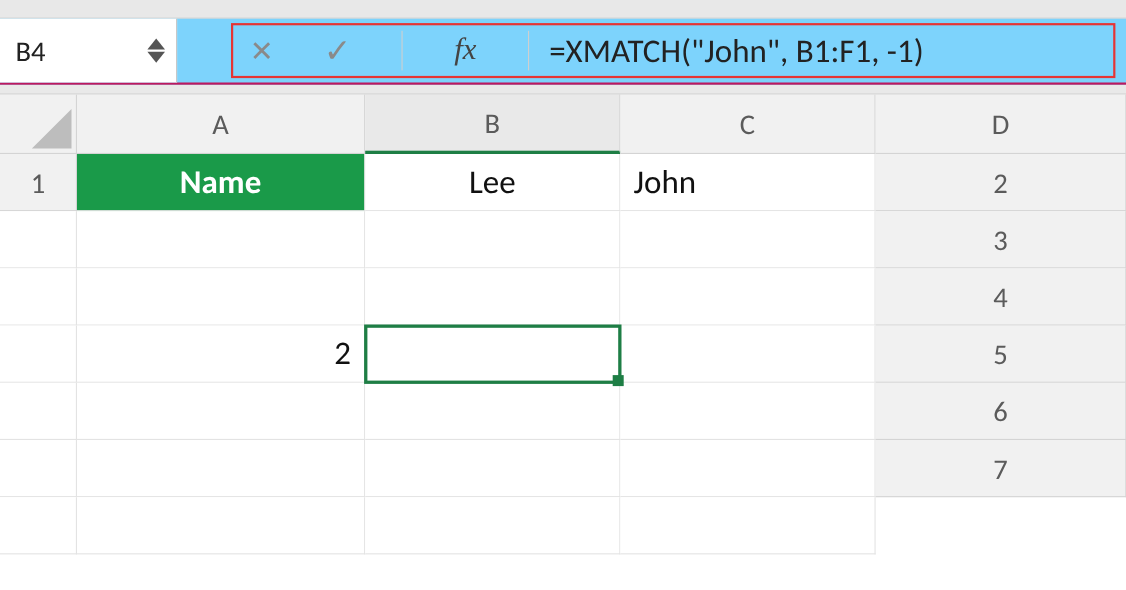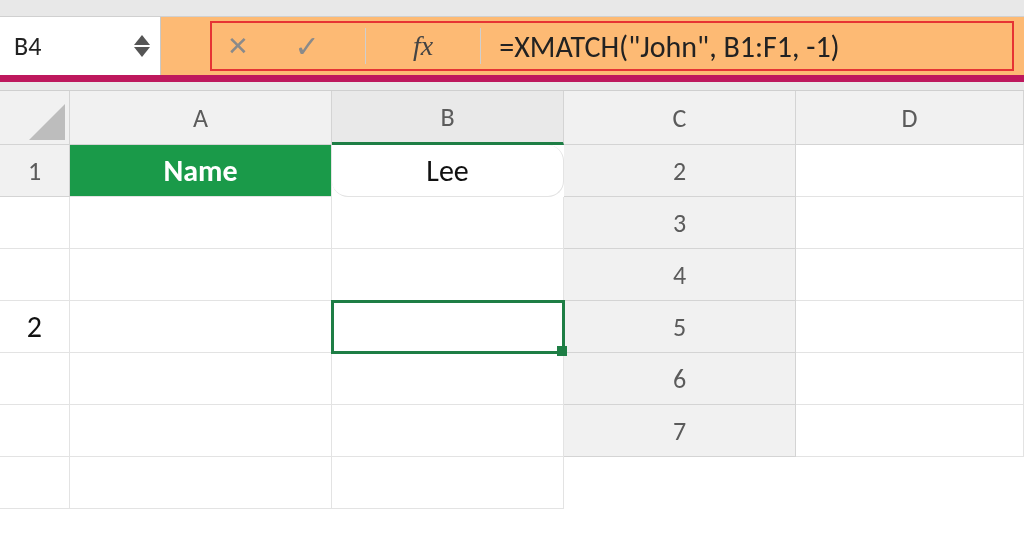--- a/index.html
+++ b/index.html
@@ -17,22 +17,22 @@
   .top-strip {
     height: 16px;
     background: #e8e8e8;
     border-bottom: 1px solid #d0d0d0;
   }
 
   .formula-bar {
     display: flex;
     align-items: stretch;
     height: 58px;
-    background: #fdba74;
-    border-bottom: 7px solid #be185d;
+    background: #7dd3fc;
+    border-bottom: 2px solid #be185d;
     position: relative;
   }
 
   .name-box {
     width: 160px;
     display: flex;
     align-items: center;
     background: #ffffff;
     border-right: 1px solid #c8c8c8;
     position: relative;
@@ -156,25 +156,25 @@
     border-left: 36px solid transparent;
     border-bottom: 36px solid #bdbdbd;
   }
 
   .cell {
     border-right: 1px solid #e3e3e3;
     border-bottom: 1px solid #e3e3e3;
     font-size: 30px;
     display: flex;
     align-items: center;
-    padding: 0 27px;
+    padding: 0 12px;
     background: #fff;
     color: #111;
   }
-  .cell.center { justify-content: center; border-radius: 16px; }
+  .cell.center { justify-content: center; }
   .cell.left   { justify-content: flex-start; }
   .cell.right  { justify-content: flex-end; }
 
   .cell.header-green {
     background: #1a9a49;
     color: #ffffff;
     font-weight: 700;
     justify-content: center;
   }
 
@@ -233,20 +233,21 @@
 
   <div class="select-all"></div>
   <div class="hdr col">A</div>
   <div class="hdr col active">B</div>
   <div class="hdr col">C</div>
   <div class="hdr col">D</div>
 
   <div class="hdr row">1</div>
   <div class="cell header-green">Name</div>
   <div class="cell center">Lee</div>
+  <div class="cell left">John</div>
 
   <div class="hdr row">2</div>
   <div class="cell"></div>
   <div class="cell"></div>
   <div class="cell"></div>
   <div class="cell"></div>
 
   <div class="hdr row">3</div>
   <div class="cell"></div>
   <div class="cell"></div>

